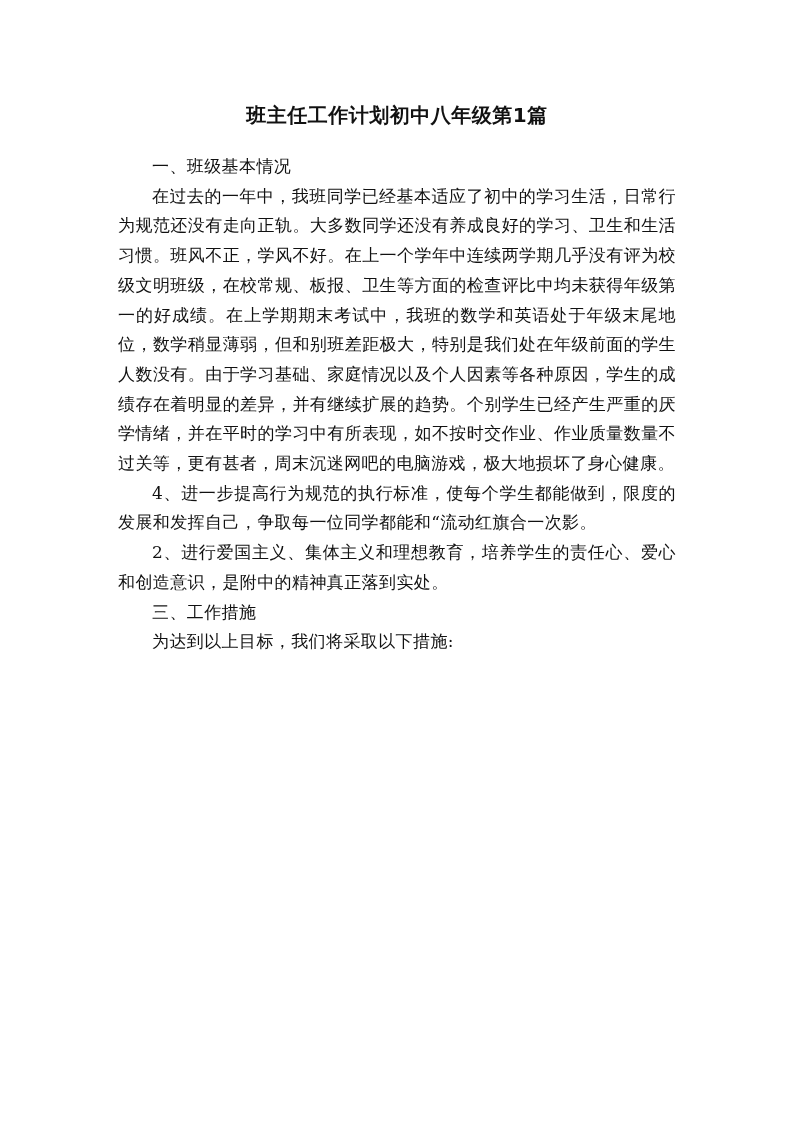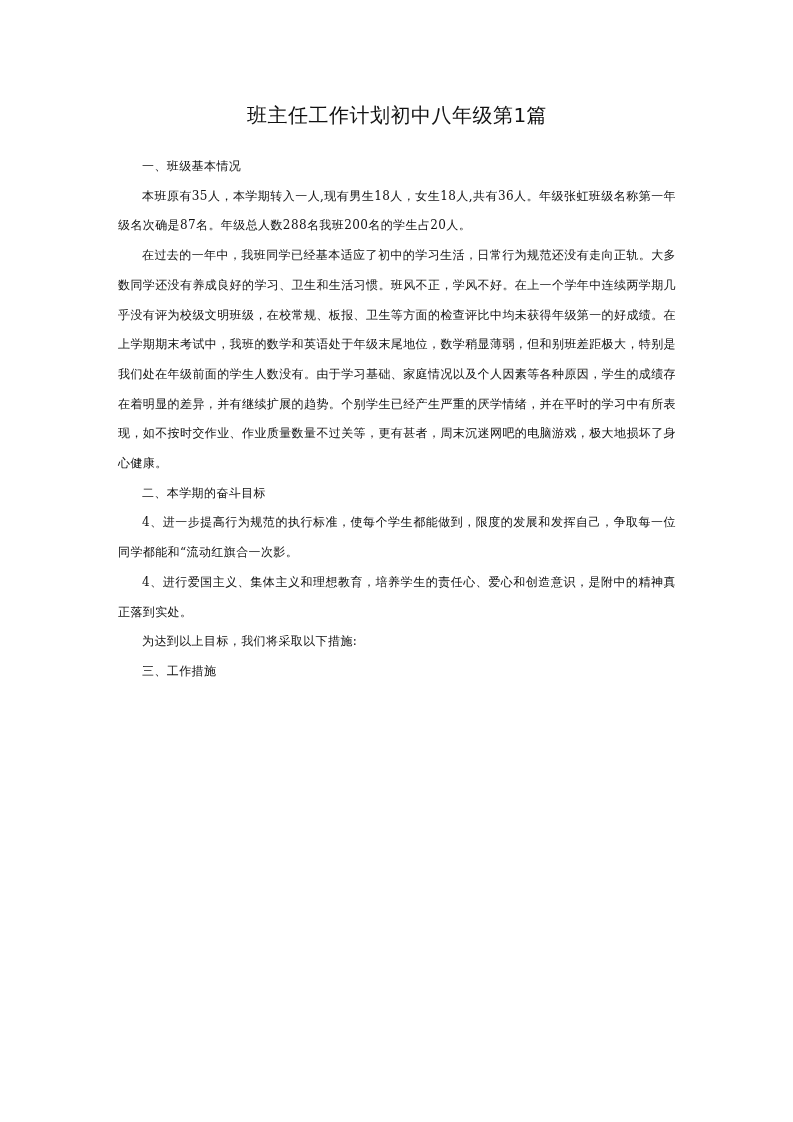--- a/index.html
+++ b/index.html
@@ -6,41 +6,39 @@
   body { width: 793px; height: 1122px; position: relative; overflow: hidden; }
   .page {
     position: absolute; left: 118px; top: 98px; width: 558px;
     color: #111111;
     font-family: "DejaVu Serif", "Liberation Serif", serif;
   }
   .title {
     text-align: center;
     font-family: "DejaVu Sans", "Liberation Sans", sans-serif;
     font-size: 20px;
-    font-weight: normal;
+    font-weight: bold;
     line-height: 34px;
     margin: 0 0 20px 0;
     letter-spacing: 0.5px;
   }
   .para {
-    font-size: 12px;
+    font-size: 17px;
     line-height: 29.7px;
     margin: 0;
     text-indent: 2em;
     text-align: justify;
     letter-spacing: 0.4px;
     word-break: break-all;
   }
 </style>
 </head>
 <body>
 
 <div class="page">
   <h1 class="title">班主任工作计划初中八年级第1篇</h1>
   <p class="para">一、班级基本情况</p>
-  <p class="para">本班原有35人，本学期转入一人,现有男生18人，女生18人,共有36人。年级张虹班级名称第一年级名次确是87名。年级总人数288名我班200名的学生占20人。</p>
   <p class="para">在过去的一年中，我班同学已经基本适应了初中的学习生活，日常行为规范还没有走向正轨。大多数同学还没有养成良好的学习、卫生和生活习惯。班风不正，学风不好。在上一个学年中连续两学期几乎没有评为校级文明班级，在校常规、板报、卫生等方面的检查评比中均未获得年级第一的好成绩。在上学期期末考试中，我班的数学和英语处于年级末尾地位，数学稍显薄弱，但和别班差距极大，特别是我们处在年级前面的学生人数没有。由于学习基础、家庭情况以及个人因素等各种原因，学生的成绩存在着明显的差异，并有继续扩展的趋势。个别学生已经产生严重的厌学情绪，并在平时的学习中有所表现，如不按时交作业、作业质量数量不过关等，更有甚者，周末沉迷网吧的电脑游戏，极大地损坏了身心健康。</p>
-  <p class="para">二、本学期的奋斗目标</p>
   <p class="para">4、进一步提高行为规范的执行标准，使每个学生都能做到，限度的发展和发挥自己，争取每一位同学都能和“流动红旗合一次影。</p>
-  <p class="para">4、进行爱国主义、集体主义和理想教育，培养学生的责任心、爱心和创造意识，是附中的精神真正落到实处。</p>
+  <p class="para">2、进行爱国主义、集体主义和理想教育，培养学生的责任心、爱心和创造意识，是附中的精神真正落到实处。</p>
+  <p class="para">三、工作措施</p>
   <p class="para">为达到以上目标，我们将采取以下措施:</p>
-  <p class="para">三、工作措施</p>
 </div>
 
 </body></html>

